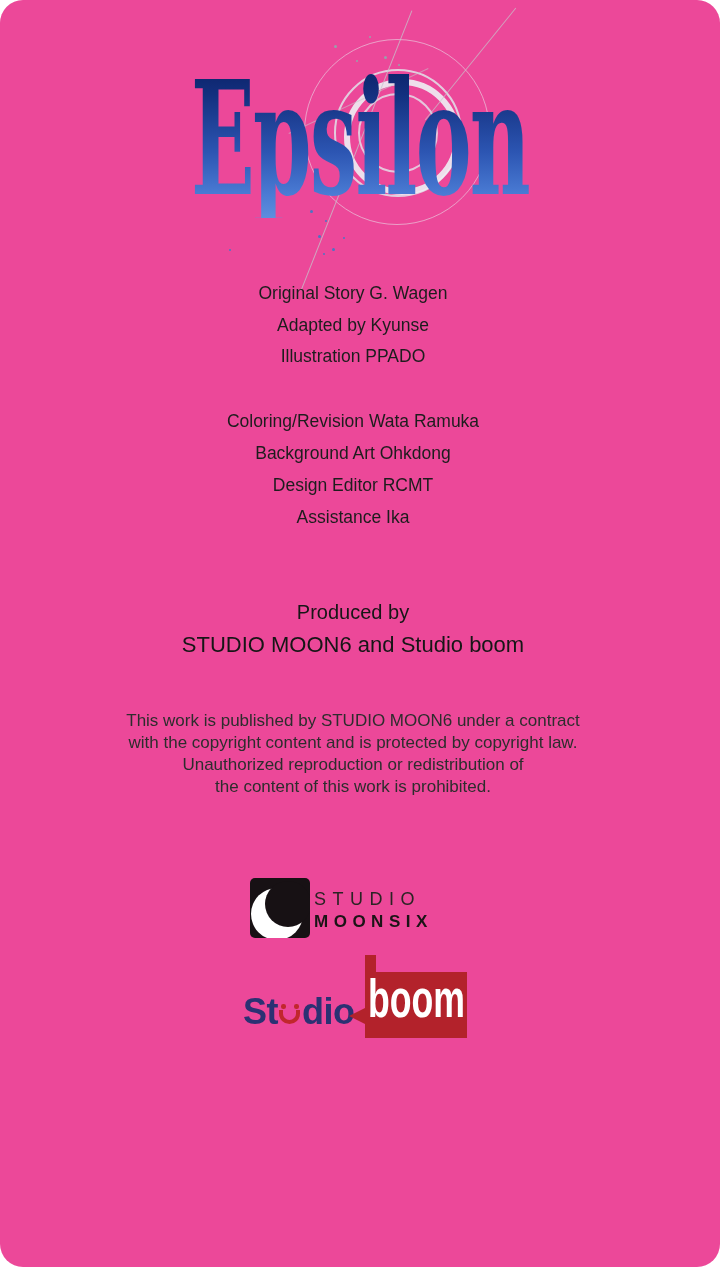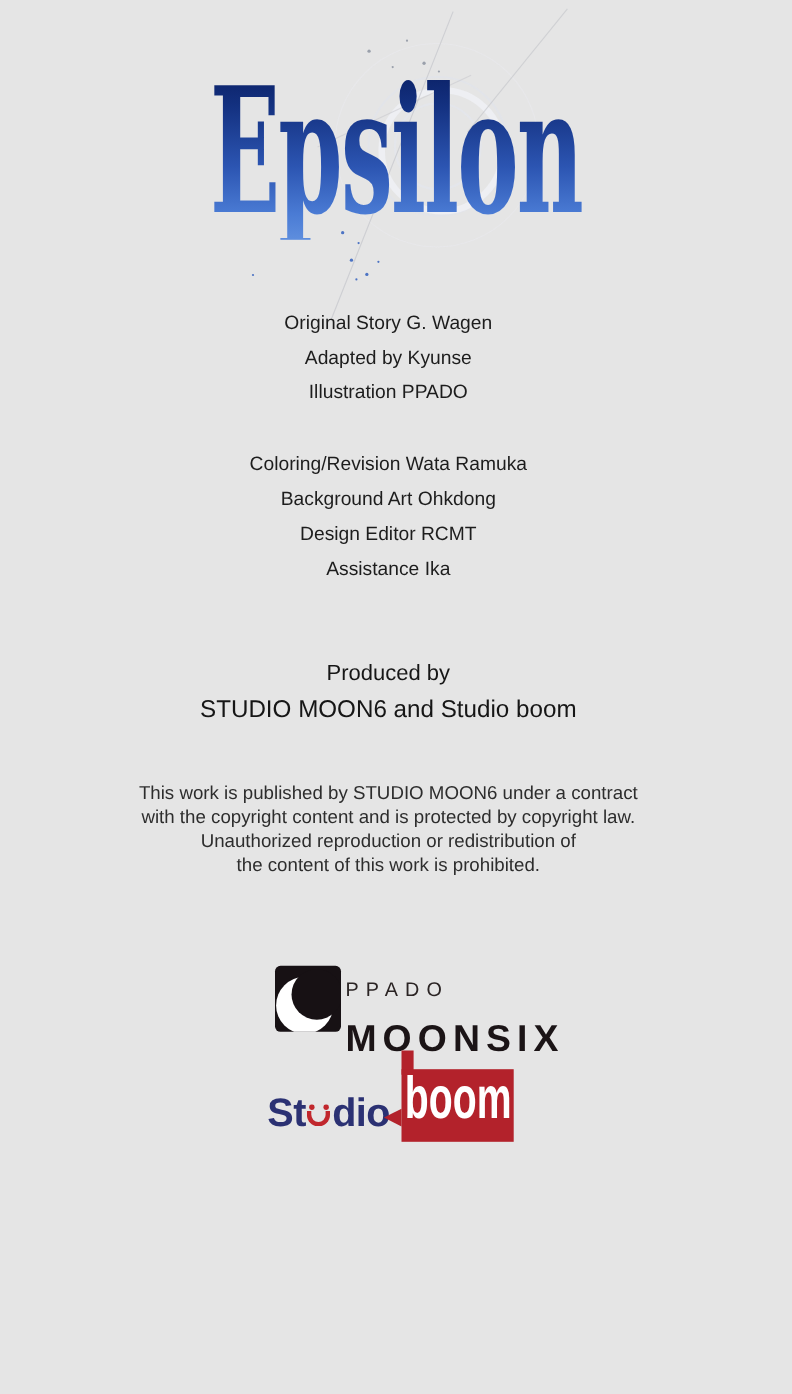--- a/index.html
+++ b/index.html
@@ -1,19 +1,20 @@
 <!DOCTYPE html>
 <html><head>
 <meta charset="utf-8">
 <style>
   html,body { margin:0; padding:0; background:#ffffff; }
   .page {
     position:relative; width:720px; height:1267px; margin:0 auto;
-    background:#e5e5e5; overflow:hidden;
+    background:#ec4899; overflow:hidden;
     font-family:"Liberation Sans", sans-serif;
+    border-radius:23px;
   }
 
   
   .logo-area { position:absolute; left:0; top:0; width:720px; height:290px; }
   .ring { position:absolute; border-radius:50%; }
   .ring1 { left:334px; top:69px;  width:124px; height:124px; border:2px solid #e2e4ea; opacity:.85; }
   .ring2 { left:344px; top:79px;  width:104px; height:104px; border:6px solid #eef0f4; opacity:.9; }
   .ring3 { left:358px; top:93px;  width:76px;  height:76px;  border:2px solid #e4e6ec; opacity:.8; }
   .ring4 { left:304px; top:39px;  width:184px; height:184px; border:1px solid #e9eaef; opacity:.55; }
   .diag { position:absolute; width:1px; background:#c6c7cc; }
@@ -47,21 +48,21 @@
   
   .moonsix { position:absolute; left:250px; top:878px; width:226px; height:62px; }
   .moon-square {
     position:absolute; left:0; top:0; width:60px; height:60px;
     background:#171114; border-radius:5px; overflow:hidden;
   }
   .moon-white { position:absolute; left:1px; top:10px; width:52px; height:52px; border-radius:50%; background:#ffffff; }
   .moon-cut   { position:absolute; left:15px; top:3px;  width:46px; height:46px; border-radius:50%; background:#171114; }
   .moonsix-text { position:absolute; left:64px; top:11px; white-space:nowrap; }
   .moonsix-w1 { font-size:18px; letter-spacing:6.5px; font-weight:400; color:#2b2424; }
-  .moonsix-w2 { font-size:34px; letter-spacing:5.5px; font-weight:700; color:#1b1416; margin-top:15px; }
+  .moonsix-w2 { font-size:17px; letter-spacing:5.5px; font-weight:700; color:#1b1416; margin-top:2px; }
 
   
   .boomlogo { position:absolute; left:243px; top:955px; width:230px; height:85px; }
   .studio-word {
     position:absolute; left:0; bottom:10px; line-height:1;
     font-size:36px; font-weight:700; letter-spacing:-0.5px; color:#2b3173; white-space:nowrap;
   }
   .smiley-u { display:inline-block; position:relative; width:22px; height:20px; margin:0 1px; }
   .smiley-u .eye { position:absolute; top:0; width:4.5px; height:4.5px; border-radius:50%; background:#c1272d; }
   .smiley-u .eye-l { left:2px; }
@@ -140,21 +141,21 @@
     <div>Unauthorized reproduction or redistribution of</div>
     <div>the content of this work is prohibited.</div>
   </div>
 
   <div class="moonsix">
     <div class="moon-square">
       <div class="moon-white"></div>
       <div class="moon-cut"></div>
     </div>
     <div class="moonsix-text">
-      <div class="moonsix-w1">PPADO</div>
+      <div class="moonsix-w1">STUDIO</div>
       <div class="moonsix-w2">MOONSIX</div>
     </div>
   </div>
 
   <div class="boomlogo">
     <div class="studio-word">
       <span>St</span><span class="smiley-u"><span class="eye eye-l"></span><span class="eye eye-r"></span><span class="smile"></span></span><span>dio</span>
     </div>
     <div class="boom-tail"></div>
     <div class="boom-tab"></div>

